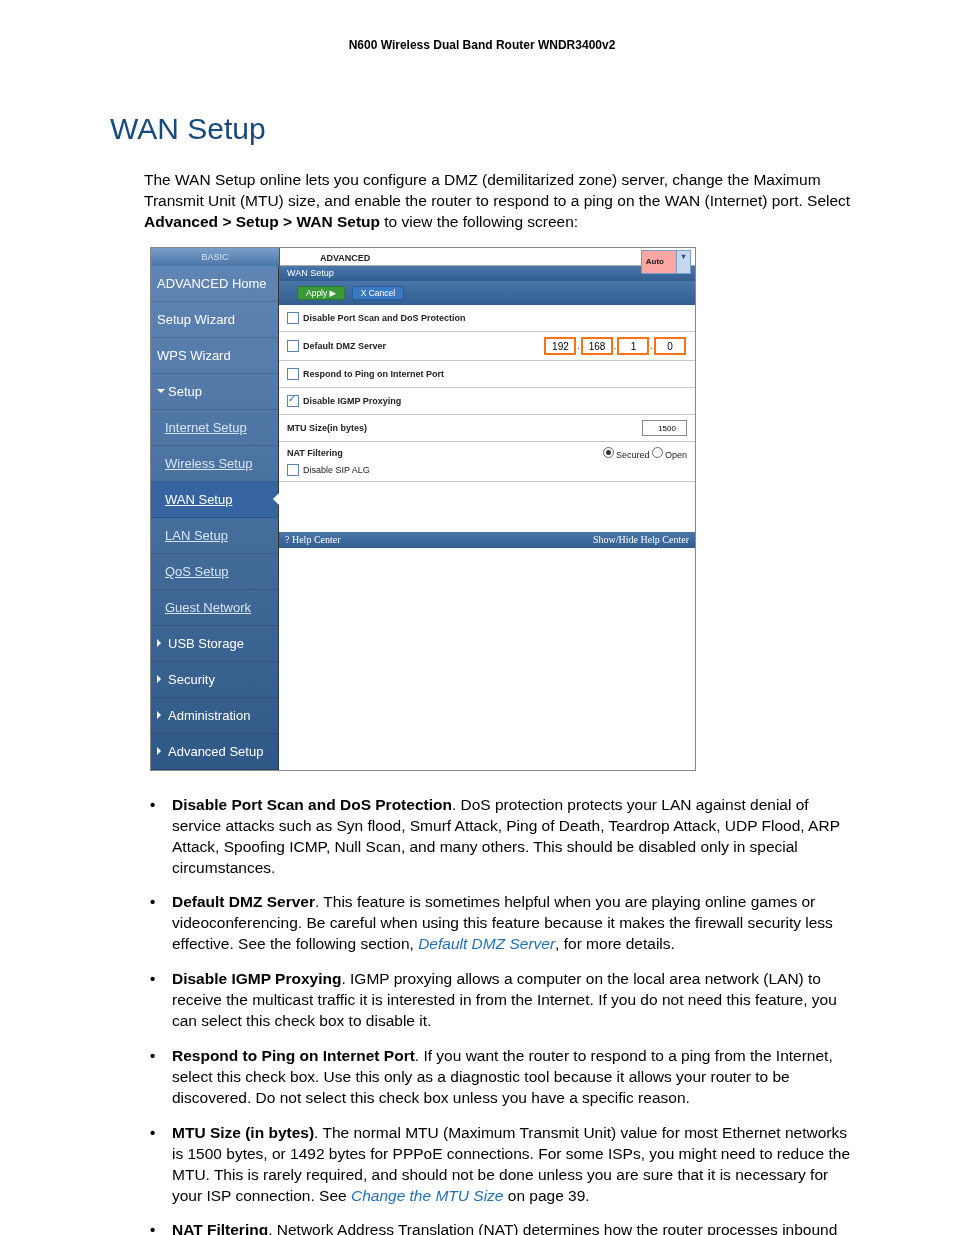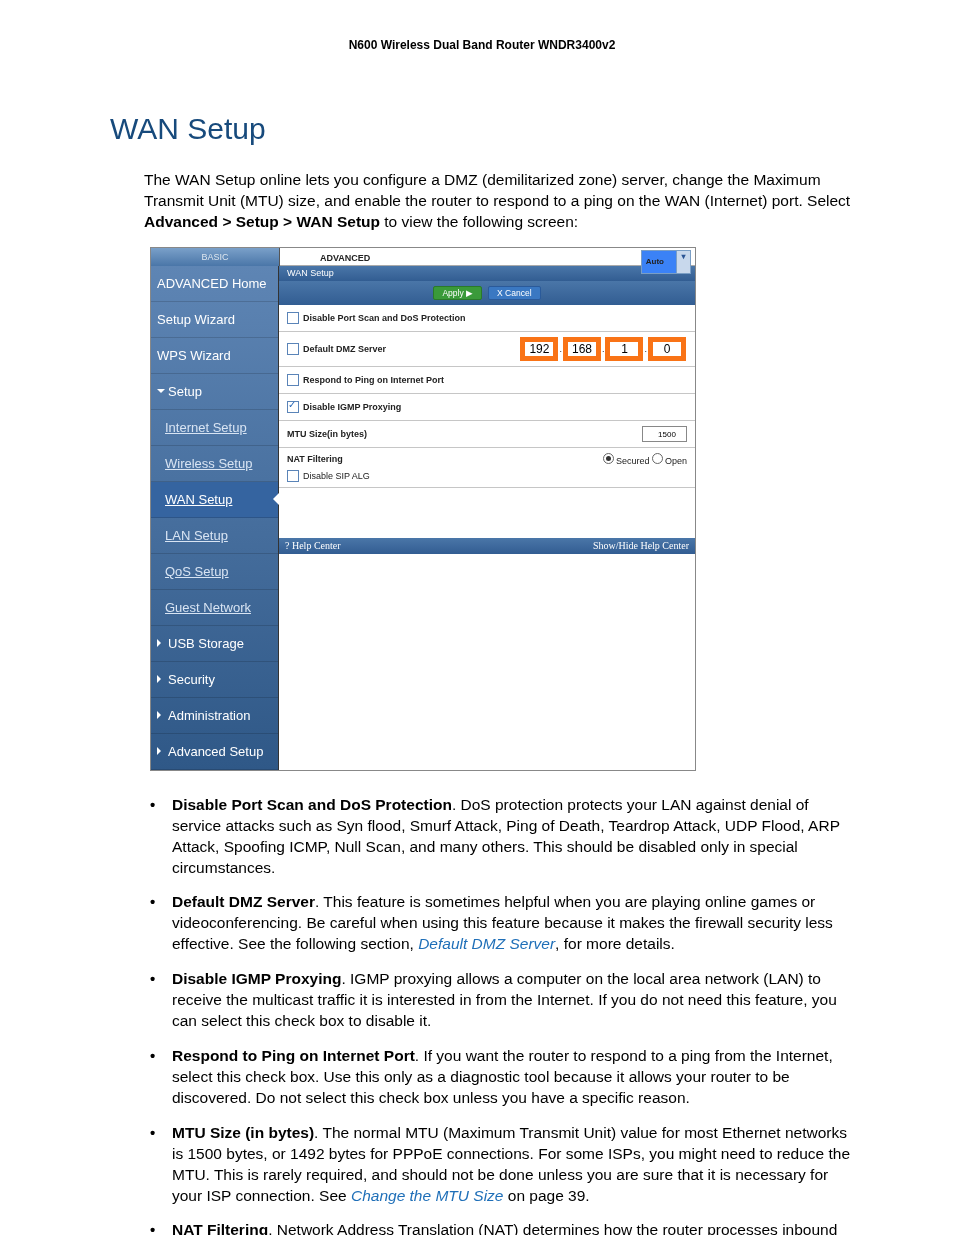--- a/index.html
+++ b/index.html
@@ -72,21 +72,21 @@
   }
   .ss-auto {
     position: absolute;
     right: 4px;
     top: 2px;
     display: inline-flex;
     align-items: stretch;
   }
   .ss-auto-sel {
     border: 1px solid #7a9ec5;
-    background: #3b82f6;
+    background: #fca5a5;
     font-size: 8px;
     padding: 1px 12px 1px 4px;
   }
   .ss-auto-btn {
     width: 13px;
     background: #c8d8ec;
     border: 1px solid #7a9ec5;
     border-left: none;
     text-align: center;
     font-size: 8px;
@@ -140,21 +140,20 @@
     background: #fff;
   }
   .ss-panel-title {
     background: linear-gradient(#4a76a8,#325d92);
     color: #fff;
     padding: 3px 8px;
     font-size: 9px;
   }
   .ss-btnbar {
     background: linear-gradient(#4a76a8,#325d92);
-    text-align: center;
     padding: 5px 16px;
   }
   .ss-btn {
     display: inline-block;
     border-radius: 2px;
     font-size: 8.5px;
     padding: 2px 8px;
     margin: 0 2px;
     color: #fff;
   }
@@ -178,21 +177,21 @@
     position: relative;
     background: #fff;
   }
   .ss-cb.checked::after {
     content: "✓";
     position: absolute;
     color: #2a6ab8;
     font-size: 10px;
     top: -2px; left: 0px;
   }
-  .ss-ipfield { width: 24px; height: 12px; border:5px solid #f97316; font-size:12px; text-align:center; margin:0 1px;}
+  .ss-ipfield { width: 24px; height: 12px; border:2px solid #f97316; font-size:10px; text-align:center; margin:0 1px;}
   .ss-mtu { width: 34px; height:12px; border:1px solid #888; font-size:8px; text-align:center;padding-left:7px;}
   .ss-radio {
     display:inline-block; width:9px; height:9px; border:1px solid #666; border-radius:50%; margin-right:2px; position:relative;
   }
   .ss-radio.sel::after{content:""; position:absolute; inset:2px; background:#333; border-radius:50%;}
   .ss-help {
     background: linear-gradient(#4a76a8,#325d92);
     color:#fff;
     display:flex;
     justify-content:space-between;

